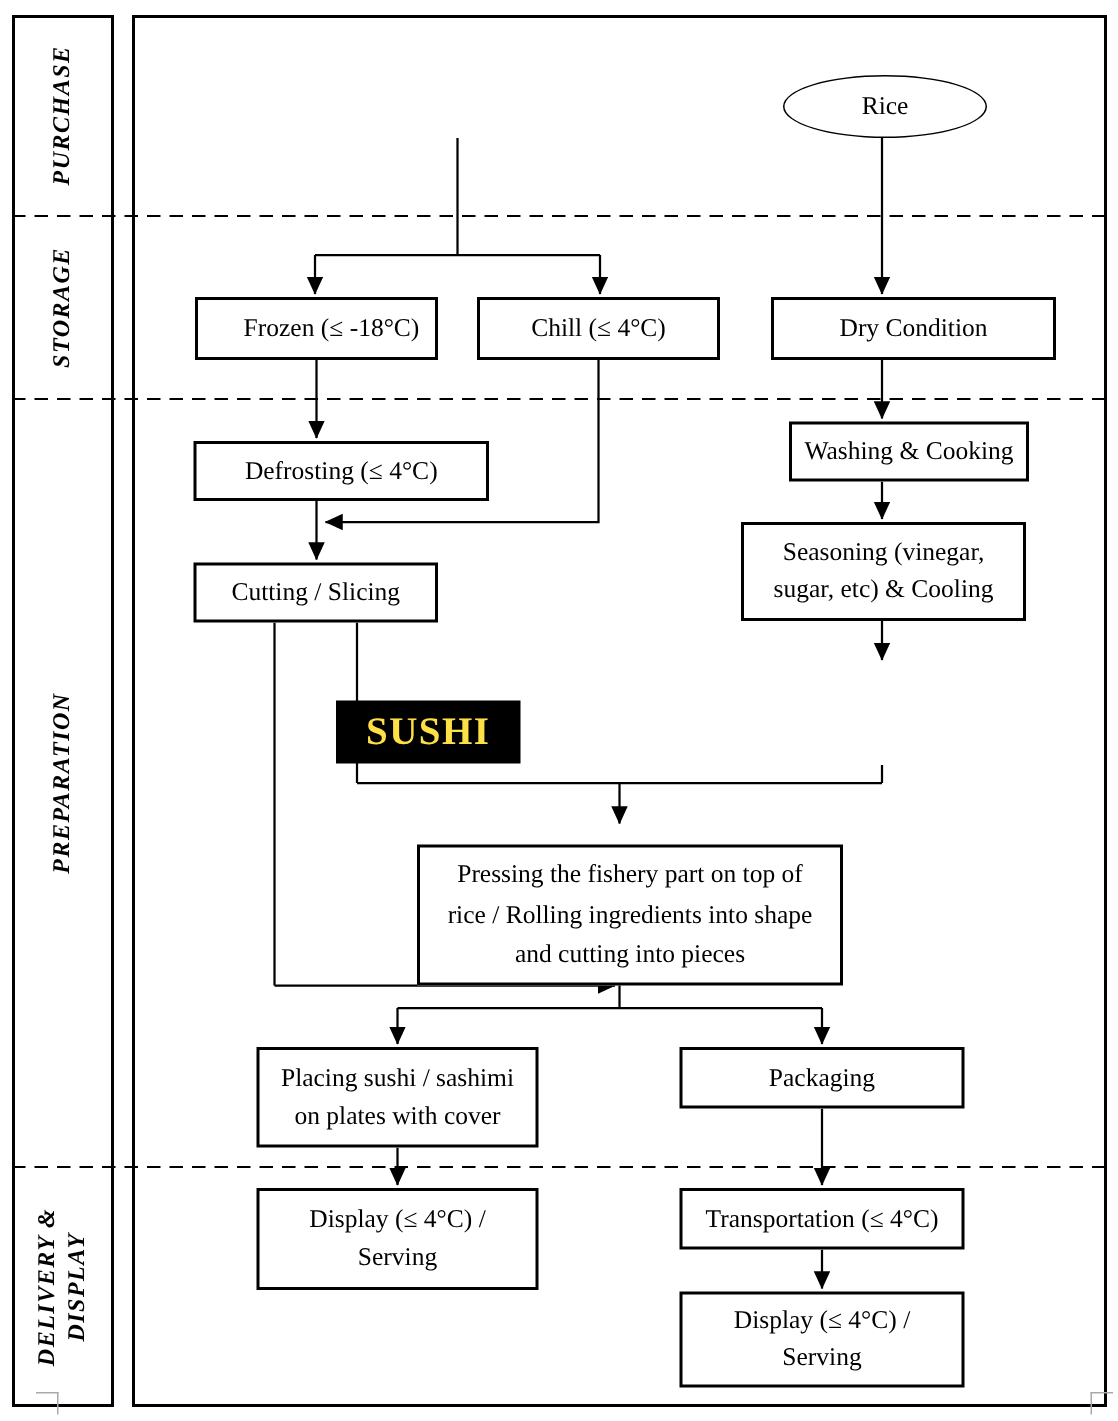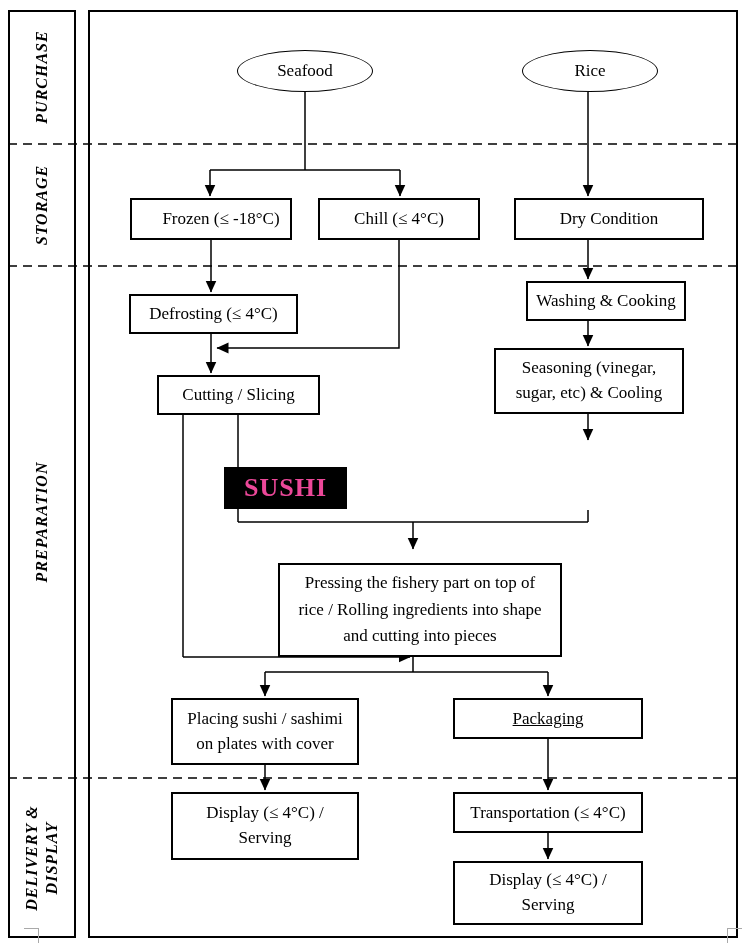--- a/index.html
+++ b/index.html
@@ -13,21 +13,21 @@
   .node {
     position:absolute; z-index:3; box-sizing:border-box;
     border:2px solid #000; background:#ffffff;
     display:flex; align-items:center; justify-content:center;
     text-align:center; font-size:17px; line-height:1.5;
     white-space:pre-line; padding:1px 3px;
   }
   .oval { border-radius:50%; border-width:1px; font-size:17px; }
   .tag {
     position:absolute; z-index:3; box-sizing:border-box;
-    background:#000; color:#ec4899;
+    background:#000; color:#fde047;
     display:flex; align-items:center; justify-content:center;
     font-weight:bold; font-size:26px; letter-spacing:1px; text-align:center;
   }
   .stage-label {
     position:absolute; z-index:3;
     transform:translate(-50%,-50%) rotate(-90deg);
     font-weight:bold; font-style:italic; font-size:16px; letter-spacing:1px;
     white-space:pre; text-align:center; line-height:1.25;
   }
   .squiggly {
@@ -87,42 +87,41 @@
 
   <div class="frame" style="left:8px; top:10px; width:68px; height:928px;"></div>
   <div class="frame" style="left:88px; top:10px; width:650px; height:928px;"></div>
 
   <div class="stage-label" style="left:42px; top:77px;">PURCHASE</div>
   <div class="stage-label" style="left:42px; top:205px;">STORAGE</div>
   <div class="stage-label" style="left:42px; top:522px;">PREPARATION</div>
   <div class="stage-label" style="left:42px; top:858px;">DELIVERY &amp;
 DISPLAY</div>
 
-  <div class="node oval" style="left:237px; top:50px; width:136px; height:42px;">Seafood</div>
   <div class="node oval" style="left:522px; top:50px; width:136px; height:42px;">Rice</div>
 
   <div class="node" style="left:130px; top:198px; width:162px; height:42px;padding-left:23px;">Frozen (≤ -18°C)</div>
   <div class="node" style="left:318px; top:198px; width:162px; height:42px;">Chill (≤ 4°C)</div>
   <div class="node" style="left:494px; top:198px; width:190px; height:42px;margin-left:20px;">Dry Condition</div>
 
-  <div class="node" style="left:129px; top:294px; width:169px; height:40px;">Defrosting (≤ 4°C)</div>
-  <div class="node" style="left:129px; top:375px; width:163px; height:40px;margin-left:28px;">Cutting / Slicing</div>
+  <div class="node" style="left:129px; top:294px; width:197px; height:40px;">Defrosting (≤ 4°C)</div>
+  <div class="node" style="left:129px; top:375px; width:163px; height:40px;">Cutting / Slicing</div>
 
   <div class="node" style="left:494px; top:281px; width:160px; height:40px;margin-left:32px;">Washing &amp; Cooking</div>
   <div class="node" style="left:494px; top:348px; width:190px; height:66px; line-height:1.45;">Seasoning (vinegar,
 sugar, etc) &amp; Cooling</div>
 
   <div class="tag" style="left:224px; top:467px; width:123px; height:42px;">SUSHI</div>
 
   <div class="node" style="left:278px; top:551px; width:284px; height:94px; line-height:1.55;margin-top:12px;">Pressing the fishery part on top of
 rice / Rolling ingredients into shape
 and cutting into pieces</div>
   <div class="node" style="left:171px; top:698px; width:188px; height:67px; line-height:1.45;">Placing sushi / sashimi
 on plates with cover</div>
-  <div class="node" style="left:453px; top:698px; width:190px; height:41px;text-decoration:underline;">Packaging</div>
+  <div class="node" style="left:453px; top:698px; width:190px; height:41px;">Packaging</div>
 
   <div class="node" style="left:171px; top:792px; width:188px; height:68px; line-height:1.45;">Display (≤ 4°C) /
 Serving</div>
   <div class="node" style="left:453px; top:792px; width:190px; height:41px;">Transportation (≤ 4°C)</div>
   <div class="node" style="left:453px; top:861px; width:190px; height:64px; line-height:1.45;">Display (≤ 4°C) /
 Serving</div>
 
   <div class="crop-mark bl" style="left:24px; top:928px;"></div>
   <div class="crop-mark br" style="left:727px; top:928px;"></div>
 

